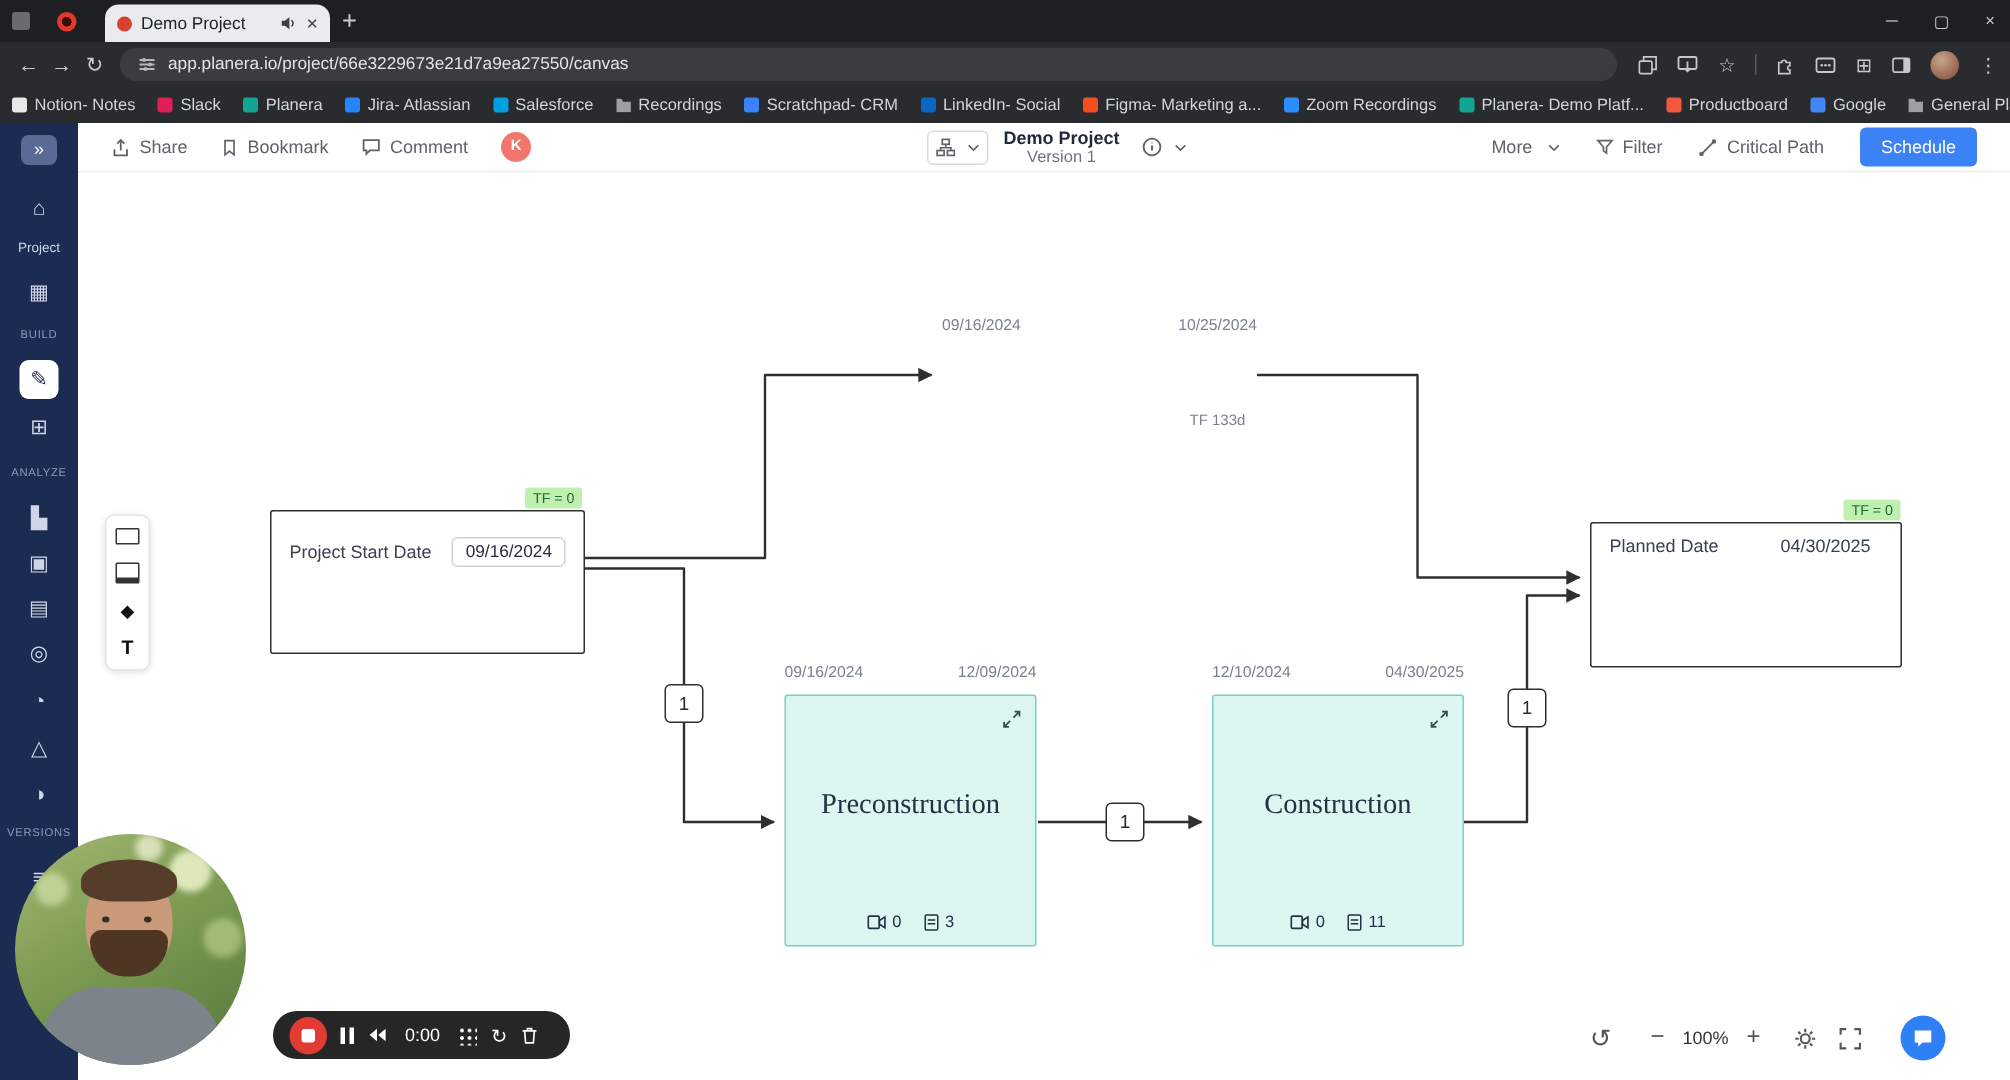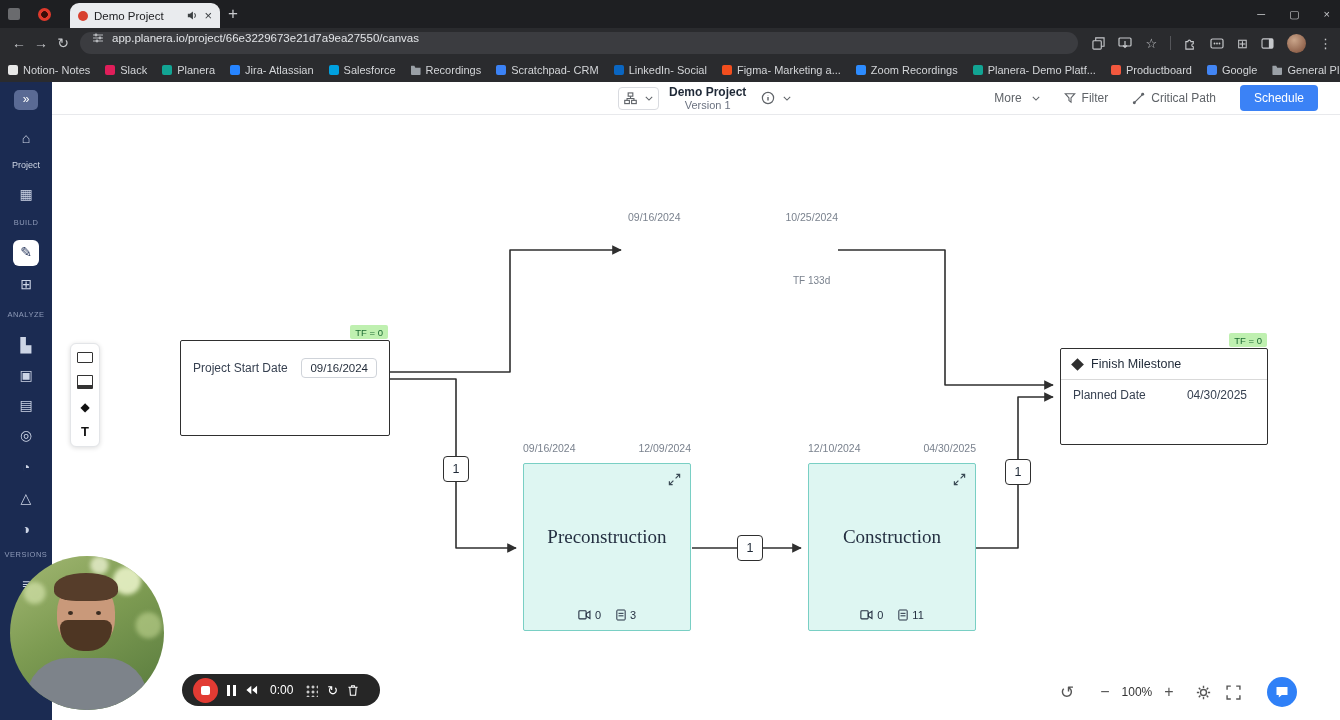--- a/index.html
+++ b/index.html
@@ -18,21 +18,21 @@
   .tab-close{color:#3c4043;font-size:13px;line-height:1;cursor:default;}
   .new-tab{position:absolute;left:228px;top:3px;color:#c9cacd;font-size:17px;line-height:22px;}
   .win-controls{position:absolute;right:10px;top:0;height:28px;display:flex;gap:24px;align-items:center;
     color:#c9cacd;font-size:11px;}
 
   
   .navbar{position:absolute;left:0;top:28px;width:1340px;height:30px;background:#2a2b2e;
     display:flex;align-items:center;color:#c6c8cb;box-sizing:border-box;padding:0 8px;}
   .nav-ic{font-size:14px;width:22px;text-align:center;flex:0 0 auto;}
   .omnibox{margin-left:6px;width:1000px;height:22px;background:#3b3c40;border-radius:12px;
-    display:flex;padding:0 12px;font-size:11.5px;color:#e2e4e7;gap:8px;box-sizing:border-box;}
+    display:flex;align-items:center;padding:0 12px;font-size:11.5px;color:#e2e4e7;gap:8px;box-sizing:border-box;}
   .omni-url{white-space:nowrap;overflow:hidden;flex:1;}
   .nav-right{display:flex;align-items:center;gap:13px;margin-left:14px;color:#c6c8cb;}
   .nav-right .g{font-size:13px;}
   .nav-sep{width:1px;height:14px;background:#55565a;}
   .profile-av{width:19px;height:19px;border-radius:50%;background:radial-gradient(circle at 38% 32%,#caa58a,#7a4a35);}
 
   
   .bookmarksbar{position:absolute;left:0;top:58px;width:1340px;height:24px;background:#2a2b2e;
     display:flex;align-items:center;padding:0 8px;gap:15px;overflow:hidden;box-sizing:border-box;}
   .bm{display:flex;align-items:center;gap:5px;font-size:11px;color:#d3d5d8;white-space:nowrap;flex:0 0 auto;}
@@ -303,20 +303,41 @@
     <div class="sb-ic" style="top:315px">▤</div>
     <div class="sb-ic" style="top:345px">◎</div>
     <div class="sb-ic" style="top:377px">◔</div>
     <div class="sb-ic" style="top:408px">△</div>
     <div class="sb-ic" style="top:439px">◑</div>
     <div class="sb-sec" style="top:468px">VERSIONS</div>
     <div class="sb-ic" style="top:494px">≡</div>
   </div>
 
   <div class="appbar">
+    <div class="ab-left">
+      <span class="ab-item">
+        <svg width="13" height="13" viewBox="0 0 14 14">
+          <path d="M7 9V1.6M4.4 4 7 1.4 9.6 4M2.5 8v4.5h9V8" fill="none" stroke="#5f6368" stroke-width="1.3"></path>
+        </svg>
+        <span>Share</span>
+      </span>
+      <span class="ab-item">
+        <svg width="12" height="13" viewBox="0 0 14 14">
+          <path d="M3.5 1.5h7v11L7 9.6l-3.5 2.9z" fill="none" stroke="#5f6368" stroke-width="1.3"></path>
+        </svg>
+        <span>Bookmark</span>
+      </span>
+      <span class="ab-item">
+        <svg width="13" height="12" viewBox="0 0 14 13">
+          <path d="M1.5 1.5h11v7.5H6L3.5 11.5V9H1.5z" fill="none" stroke="#5f6368" stroke-width="1.3"></path>
+        </svg>
+        <span>Comment</span>
+      </span>
+      <span class="ab-avatar">K</span>
+    </div>
 
     <div class="ab-center">
       <span class="dd-btn">
         <svg width="13" height="13" viewBox="0 0 14 14">
           <rect x="4.5" y="1" width="5" height="3.5" fill="none" stroke="#5f6368" stroke-width="1.2"></rect>
           <rect x="0.8" y="9" width="5" height="3.5" fill="none" stroke="#5f6368" stroke-width="1.2"></rect>
           <rect x="8.2" y="9" width="5" height="3.5" fill="none" stroke="#5f6368" stroke-width="1.2"></rect>
           <path d="M7 4.5V7M3.3 9V7h7.4v2" fill="none" stroke="#5f6368" stroke-width="1.2"></path>
         </svg>
         <svg class="caret" width="8" height="5" viewBox="0 0 10 6">
@@ -454,24 +475,20 @@
             <rect x="1" y="1" width="10" height="12" rx="1" fill="none" stroke="#253042" stroke-width="1.2"></rect>
             <path d="M3 5h6M3 8h6" stroke="#253042" stroke-width="1.2"></path>
           </svg>
           <span>11</span>
         </span>
       </div>
     </div>
 
     <span class="tf-badge" style="right:73px;top:218px">TF = 0</span>
     <div class="ms-card" style="left:1008px;top:233px;width:208px;height:97px">
-      <div class="ms-head">
-        <span class="dia-f"></span>
-        <span>Finish Milestone</span>
-      </div>
       <div class="ms-row" style="padding:8px 20px 0 12px">
         <span>Planned Date</span>
         <span>04/30/2025</span>
       </div>
     </div>
 
     <div class="canvas-controls">
       <span class="cc cc-undo">↺</span>
       <span class="cc cc-zoom">−</span>
       <span class="cc cc-level">100%</span>

